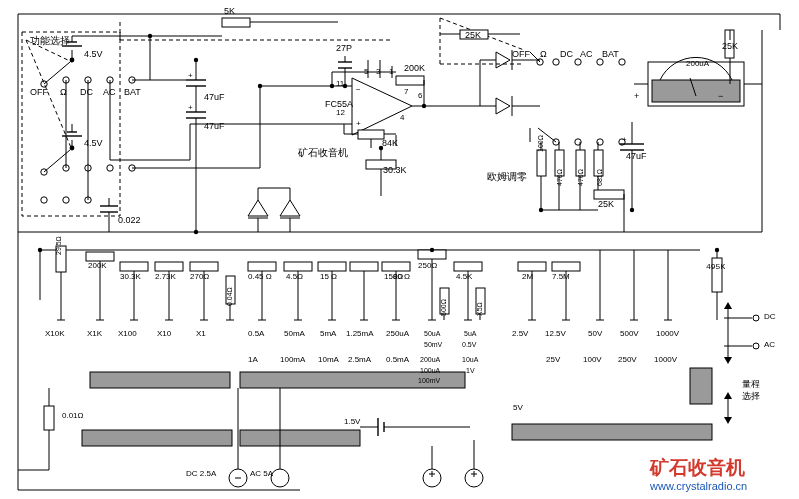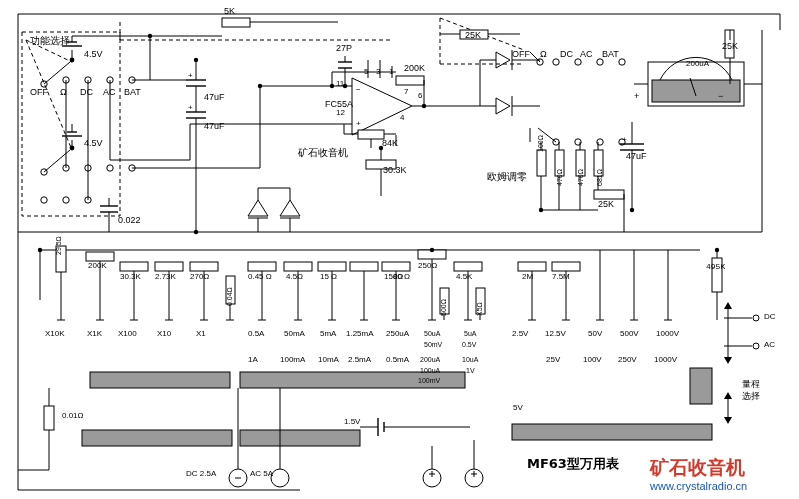--- a/index.html
+++ b/index.html
@@ -461,17 +461,16 @@
 
   <div class="lbl sm" style="left:186px;top:470px;">DC 2.5A</div>
   <div class="lbl sm" style="left:250px;top:470px;">AC  5A</div>
   <div class="lbl sm" style="left:344px;top:418px;">1.5V</div>
 
   <div class="lbl sm" style="left:764px;top:313px;">DC</div>
   <div class="lbl sm" style="left:764px;top:341px;">AC</div>
   <div class="lbl cnsm" style="left:742px;top:378px;line-height:12px;width:40px;white-space:pre;"><span>量程
 选择</span></div>
 
-  <div class="title">MF63型万用表</div>
 
   <div class="wmlogo">矿石收音机</div>
   <div class="wmurl">www.crystalradio.cn</div>
 </div>
 
 </body></html>

